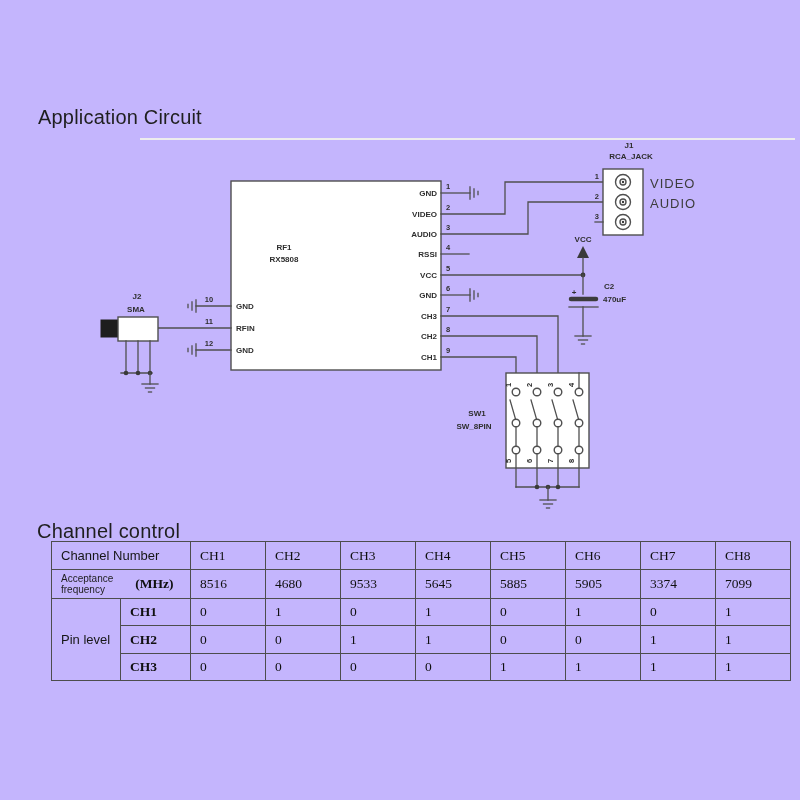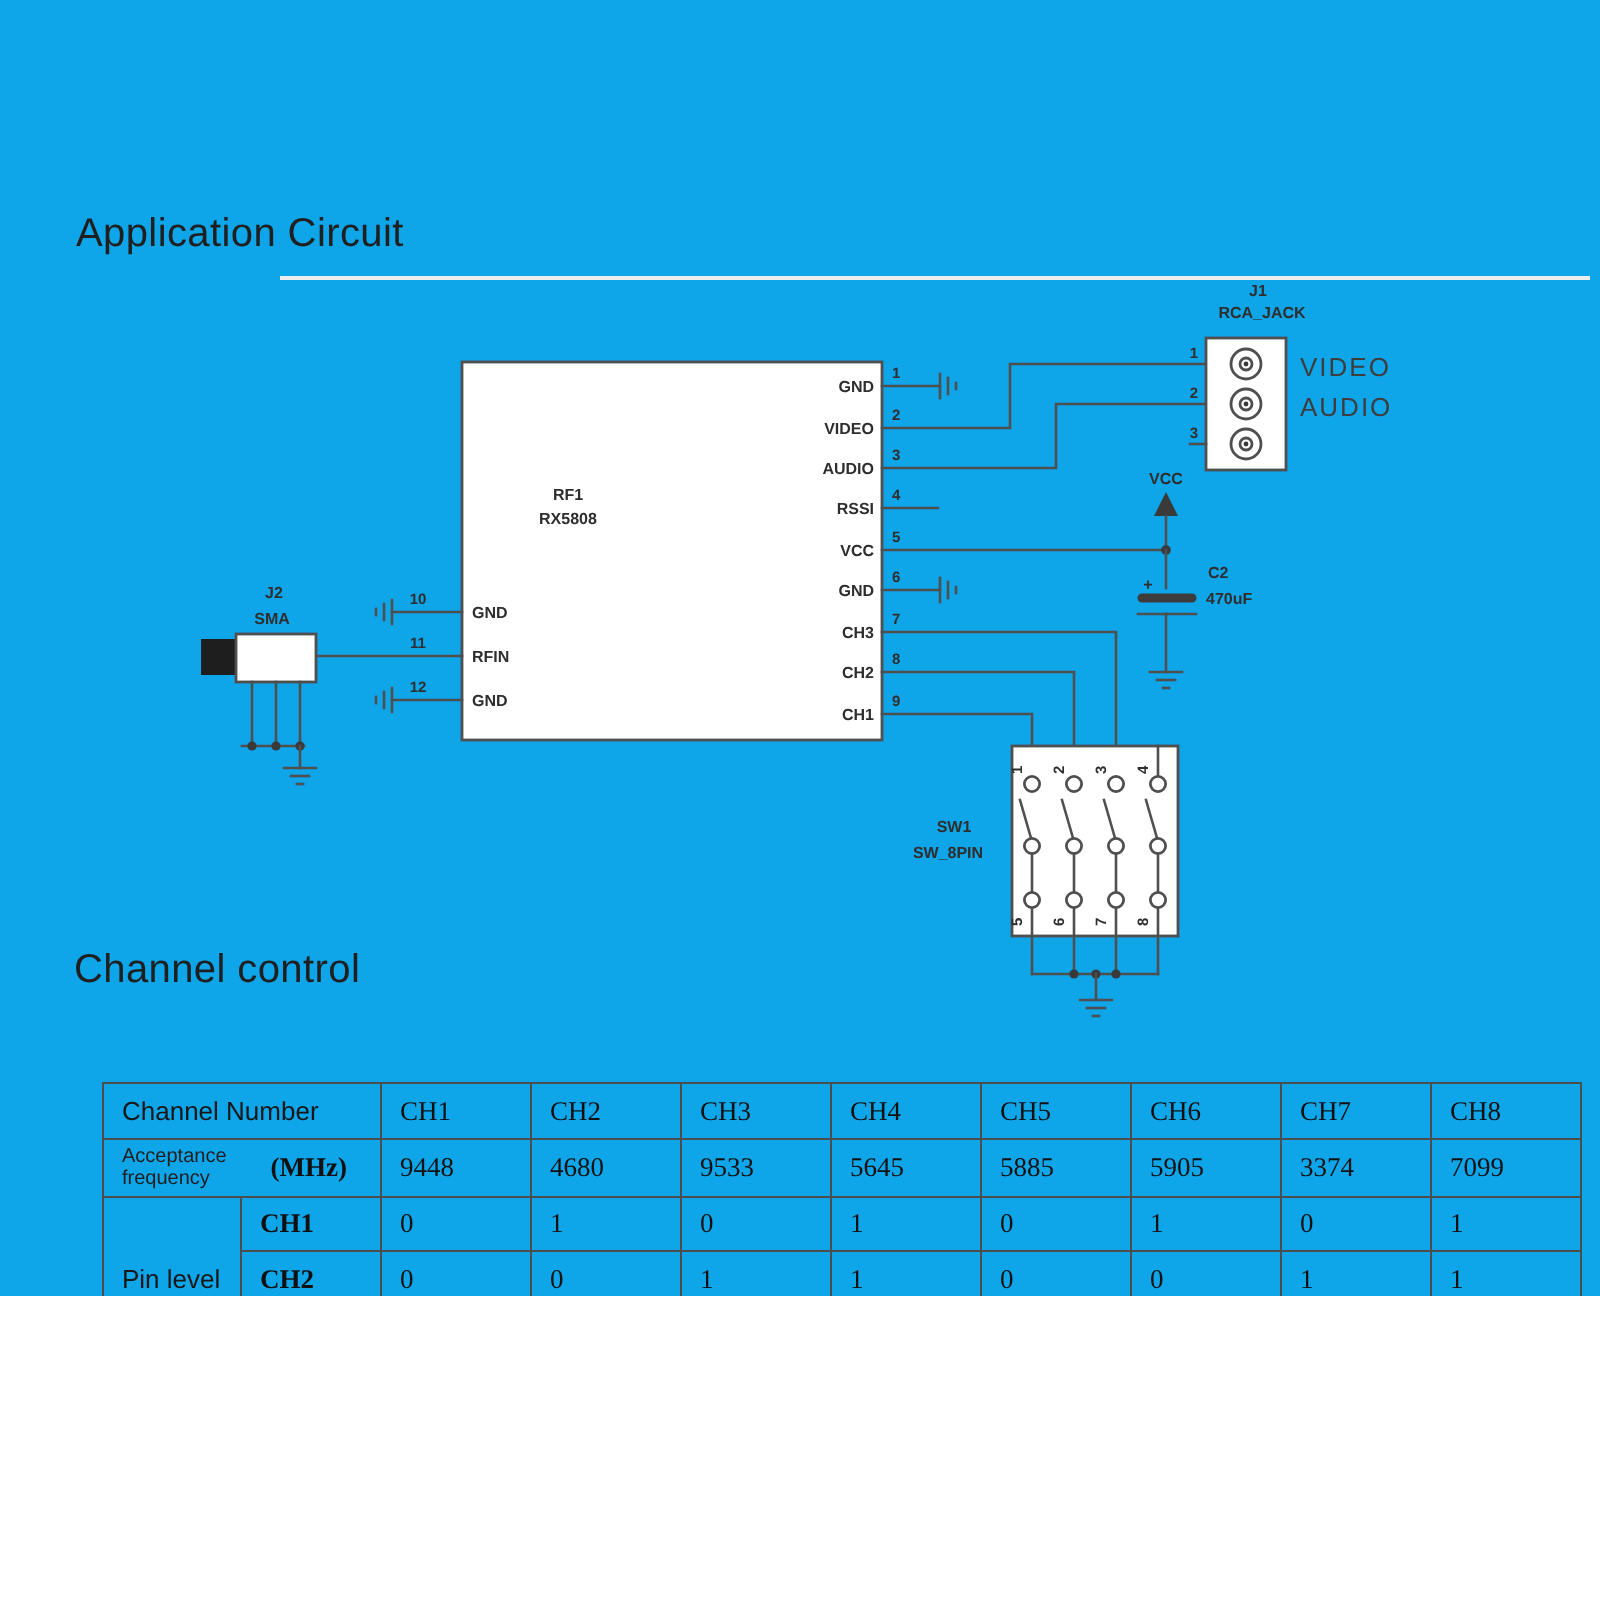--- a/index.html
+++ b/index.html
@@ -1,20 +1,20 @@
 <!DOCTYPE html>
 <html><head>
 <meta charset="utf-8">
 <style>
   html,body{margin:0;padding:0;background:#ffffff;}
-  .page{position:relative;width:800px;height:648px;background:#0ea5e9;overflow:hidden;
+  .page{position:relative;width:800px;height:800px;background:#c4b5fd;overflow:hidden;
         font-family:"Liberation Sans",sans-serif;}
   .h-title{position:absolute;font-size:20px;font-weight:400;color:#1f1f1f;letter-spacing:.2px;}
   #title-app{left:38px;top:106px;}
-  #title-ch{left:37px;top:474px;}
+  #title-ch{left:37px;top:520px;}
   .faint-line{position:absolute;left:140px;top:138px;width:655px;height:2px;background:#ededed;}
   svg{position:absolute;left:0;top:0;}
   svg .w{stroke:#4f4f4f;stroke-width:1.3;fill:none;stroke-linecap:square;}
   svg .plate{stroke:#3c3c3c;stroke-width:4.5;stroke-linecap:round;fill:none;}
   svg .box{fill:#ffffff;stroke:#4f4f4f;stroke-width:1.4;}
   svg .dot{fill:#3a3a3a;stroke:none;}
   svg .blk{fill:#1e1e1e;stroke:#1e1e1e;}
   svg text{fill:#2e2e2e;font-family:"Liberation Sans",sans-serif;font-weight:700;font-size:8px;}
   svg .num{font-size:7.5px;}
   svg .sig{font-size:13px;font-weight:400;letter-spacing:1px;fill:#3d3d3d;}
@@ -277,21 +277,21 @@
         <td>CH7</td>
         <td>CH8</td>
       </tr>
       <tr class="r2">
         <td colspan="2">
           <div class="freq-label">
             <span class="freq-small"><span>Acceptance</span><br><span>frequency</span></span>
             <span class="mhz">(MHz)</span>
           </div>
         </td>
-        <td>9448</td>
+        <td>8516</td>
         <td>4680</td>
         <td>9533</td>
         <td>5645</td>
         <td>5885</td>
         <td>5905</td>
         <td>3374</td>
         <td>7099</td>
       </tr>
       <tr class="r3">
         <td rowspan="3" class="sans">Pin level</td>

